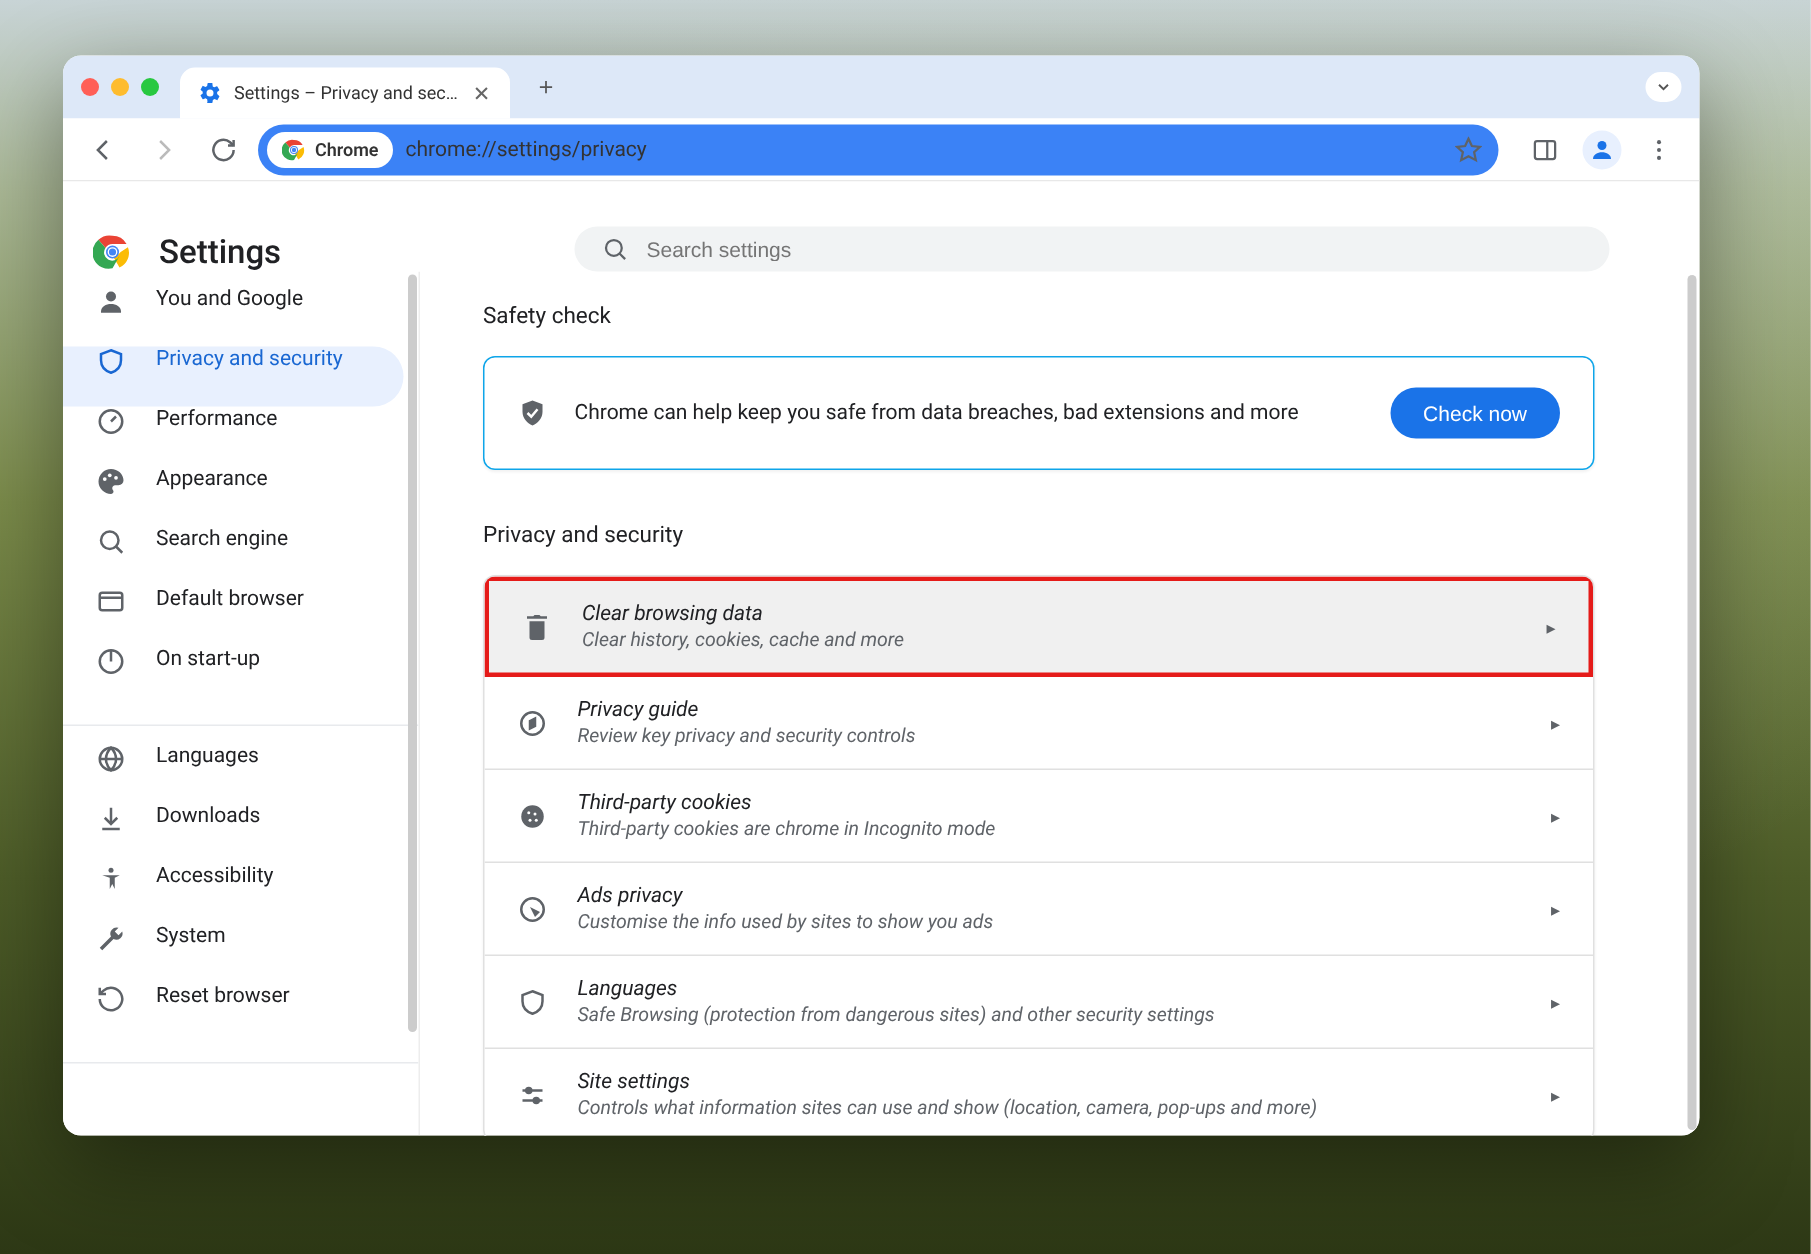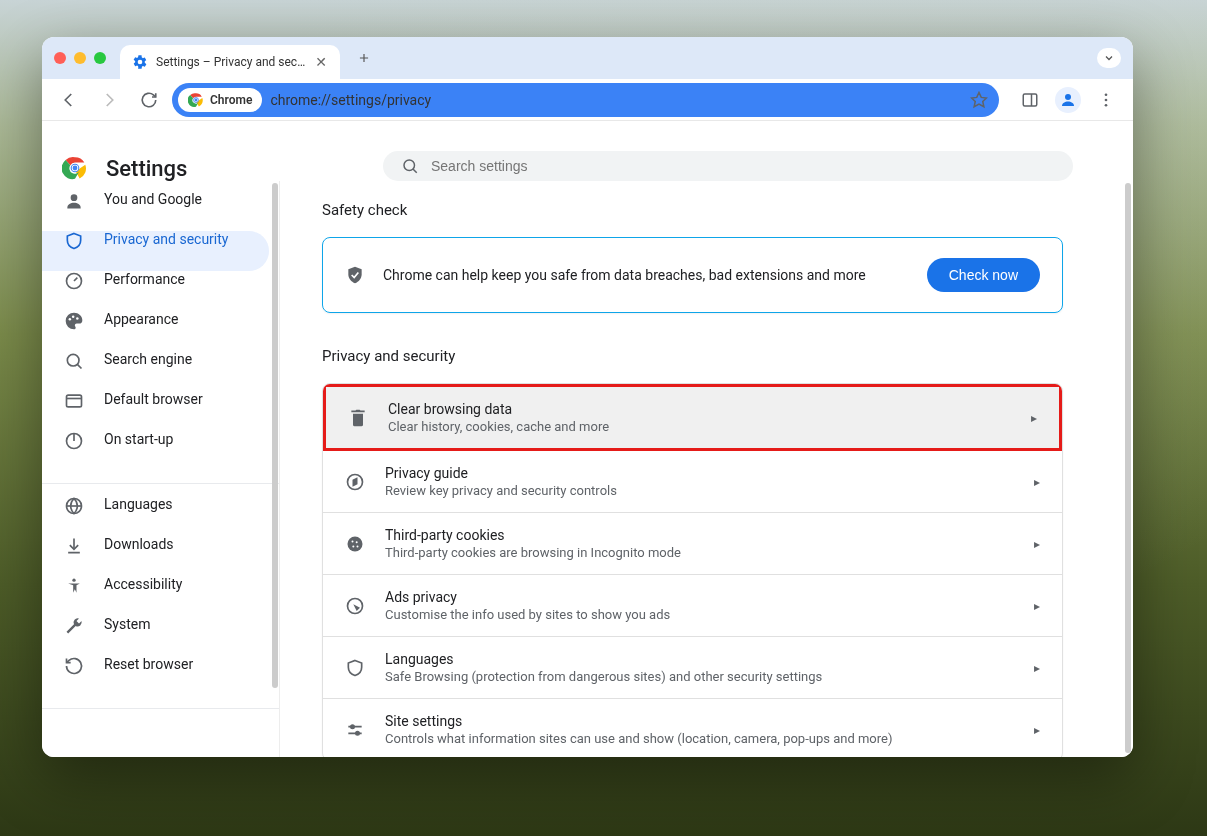--- a/index.html
+++ b/index.html
@@ -123,21 +123,21 @@
   font-weight: 500; cursor: pointer;
 }
 .setting-list { border: 1px solid #e0e0e0; border-radius: 8px; overflow: hidden; box-shadow: 0 1px 2px rgba(0,0,0,0.06); }
 .setting-item {
   display: flex; align-items: center; gap: 20px;
   padding: 14px 22px; cursor: pointer;
   border-bottom: 1px solid #e0e0e0;
 }
 .setting-item:last-child { border-bottom: none; }
 .setting-icon { width: 20px; height: 20px; color: #5f6368; flex-shrink: 0; display: flex; align-items: center; justify-content: center; }
-.setting-text { flex: 1; }
+.setting-text { flex: 1; font-style: italic; }
 .setting-title { font-size: 14px; color: #202124; margin-bottom: 2px; }
 .setting-sub { font-size: 13px; color: #5f6368; }
 .setting-chevron { color: #5f6368; font-size: 12px; }
 .highlight-box {
   border: 3px solid #e51b19;
 }
 .main-scroll-indicator {
   position: absolute; right: 2px; top: 2px; width: 6px; height: 570px; background: #ccc; border-radius: 3px;
 }
 </style>
@@ -405,21 +405,21 @@
                   <svg viewBox="0 0 24 24" fill="#5f6368">
                     <circle cx="12" cy="12" r="9"></circle>
                     <circle cx="9" cy="9" r="1.2" fill="#fff"></circle>
                     <circle cx="14" cy="10" r="1.2" fill="#fff"></circle>
                     <circle cx="10" cy="15" r="1.2" fill="#fff"></circle>
                     <circle cx="15" cy="15" r="1.2" fill="#fff"></circle>
                   </svg>
                 </div>
               <div class="setting-text">
                 <div class="setting-title">Third-party cookies</div>
-                <div class="setting-sub">Third-party cookies are browsing in Incognito mode</div>
+                <div class="setting-sub">Third-party cookies are chrome in Incognito mode</div>
               </div>
               <div class="setting-chevron">▸</div>
             </div>
             <div class="setting-item">
               <div class="setting-icon">
                   <svg viewBox="0 0 24 24" fill="none" stroke="#5f6368" stroke-width="2">
                     <circle cx="12" cy="12" r="9"></circle>
                     <path d="M10 10l8 4-4 4z" fill="#5f6368" stroke="none"></path>
                   </svg>
                 </div>

